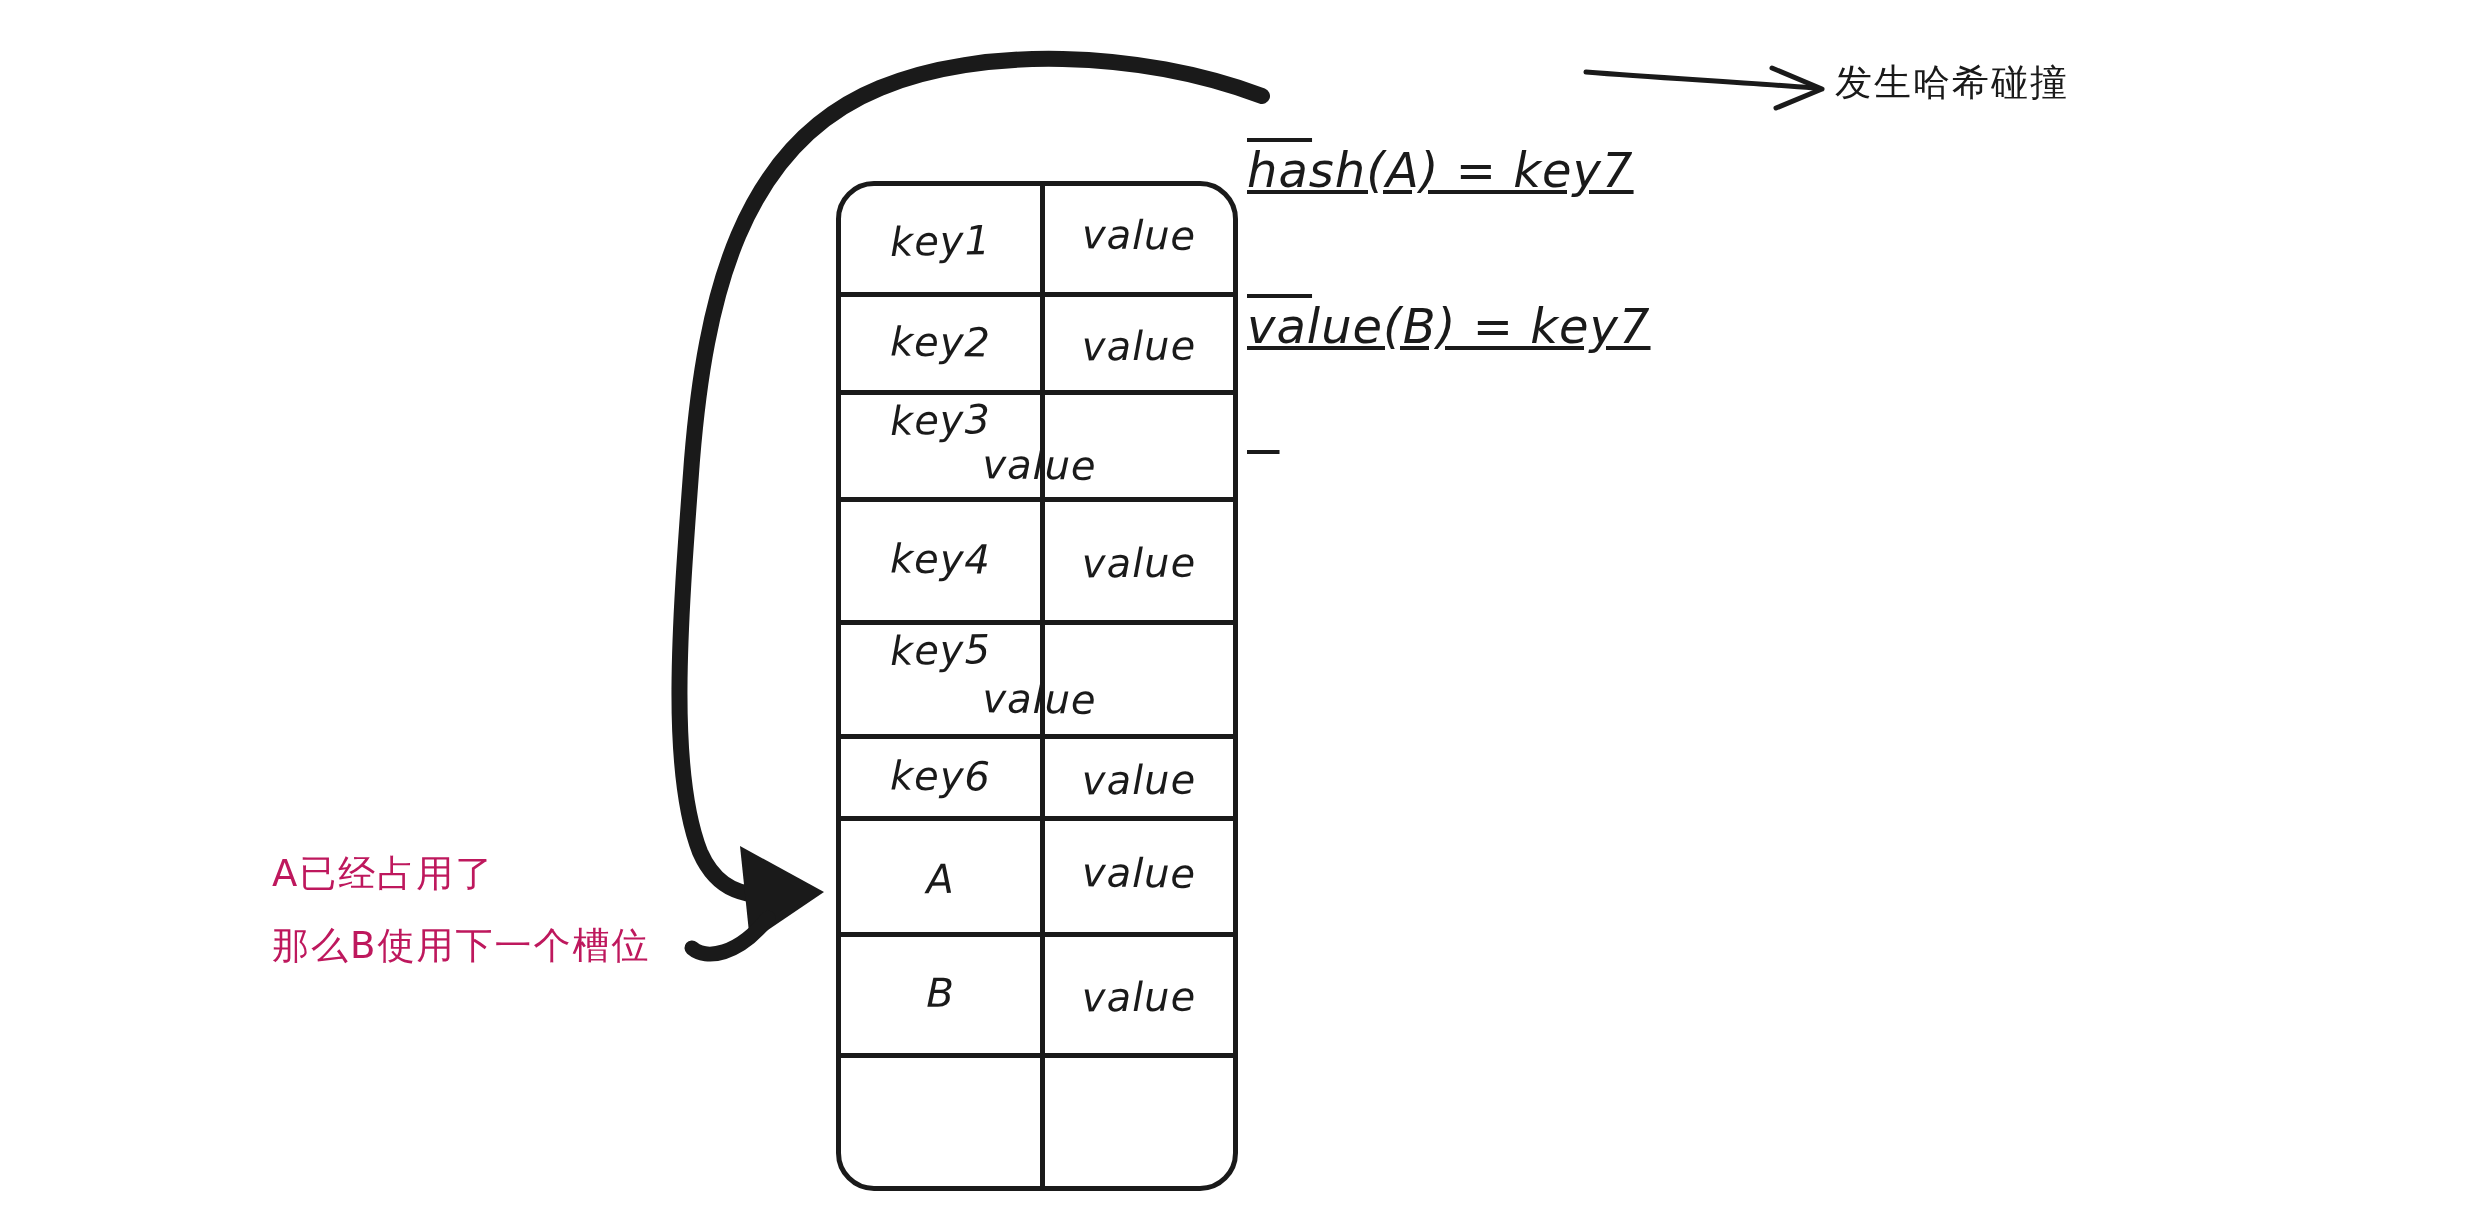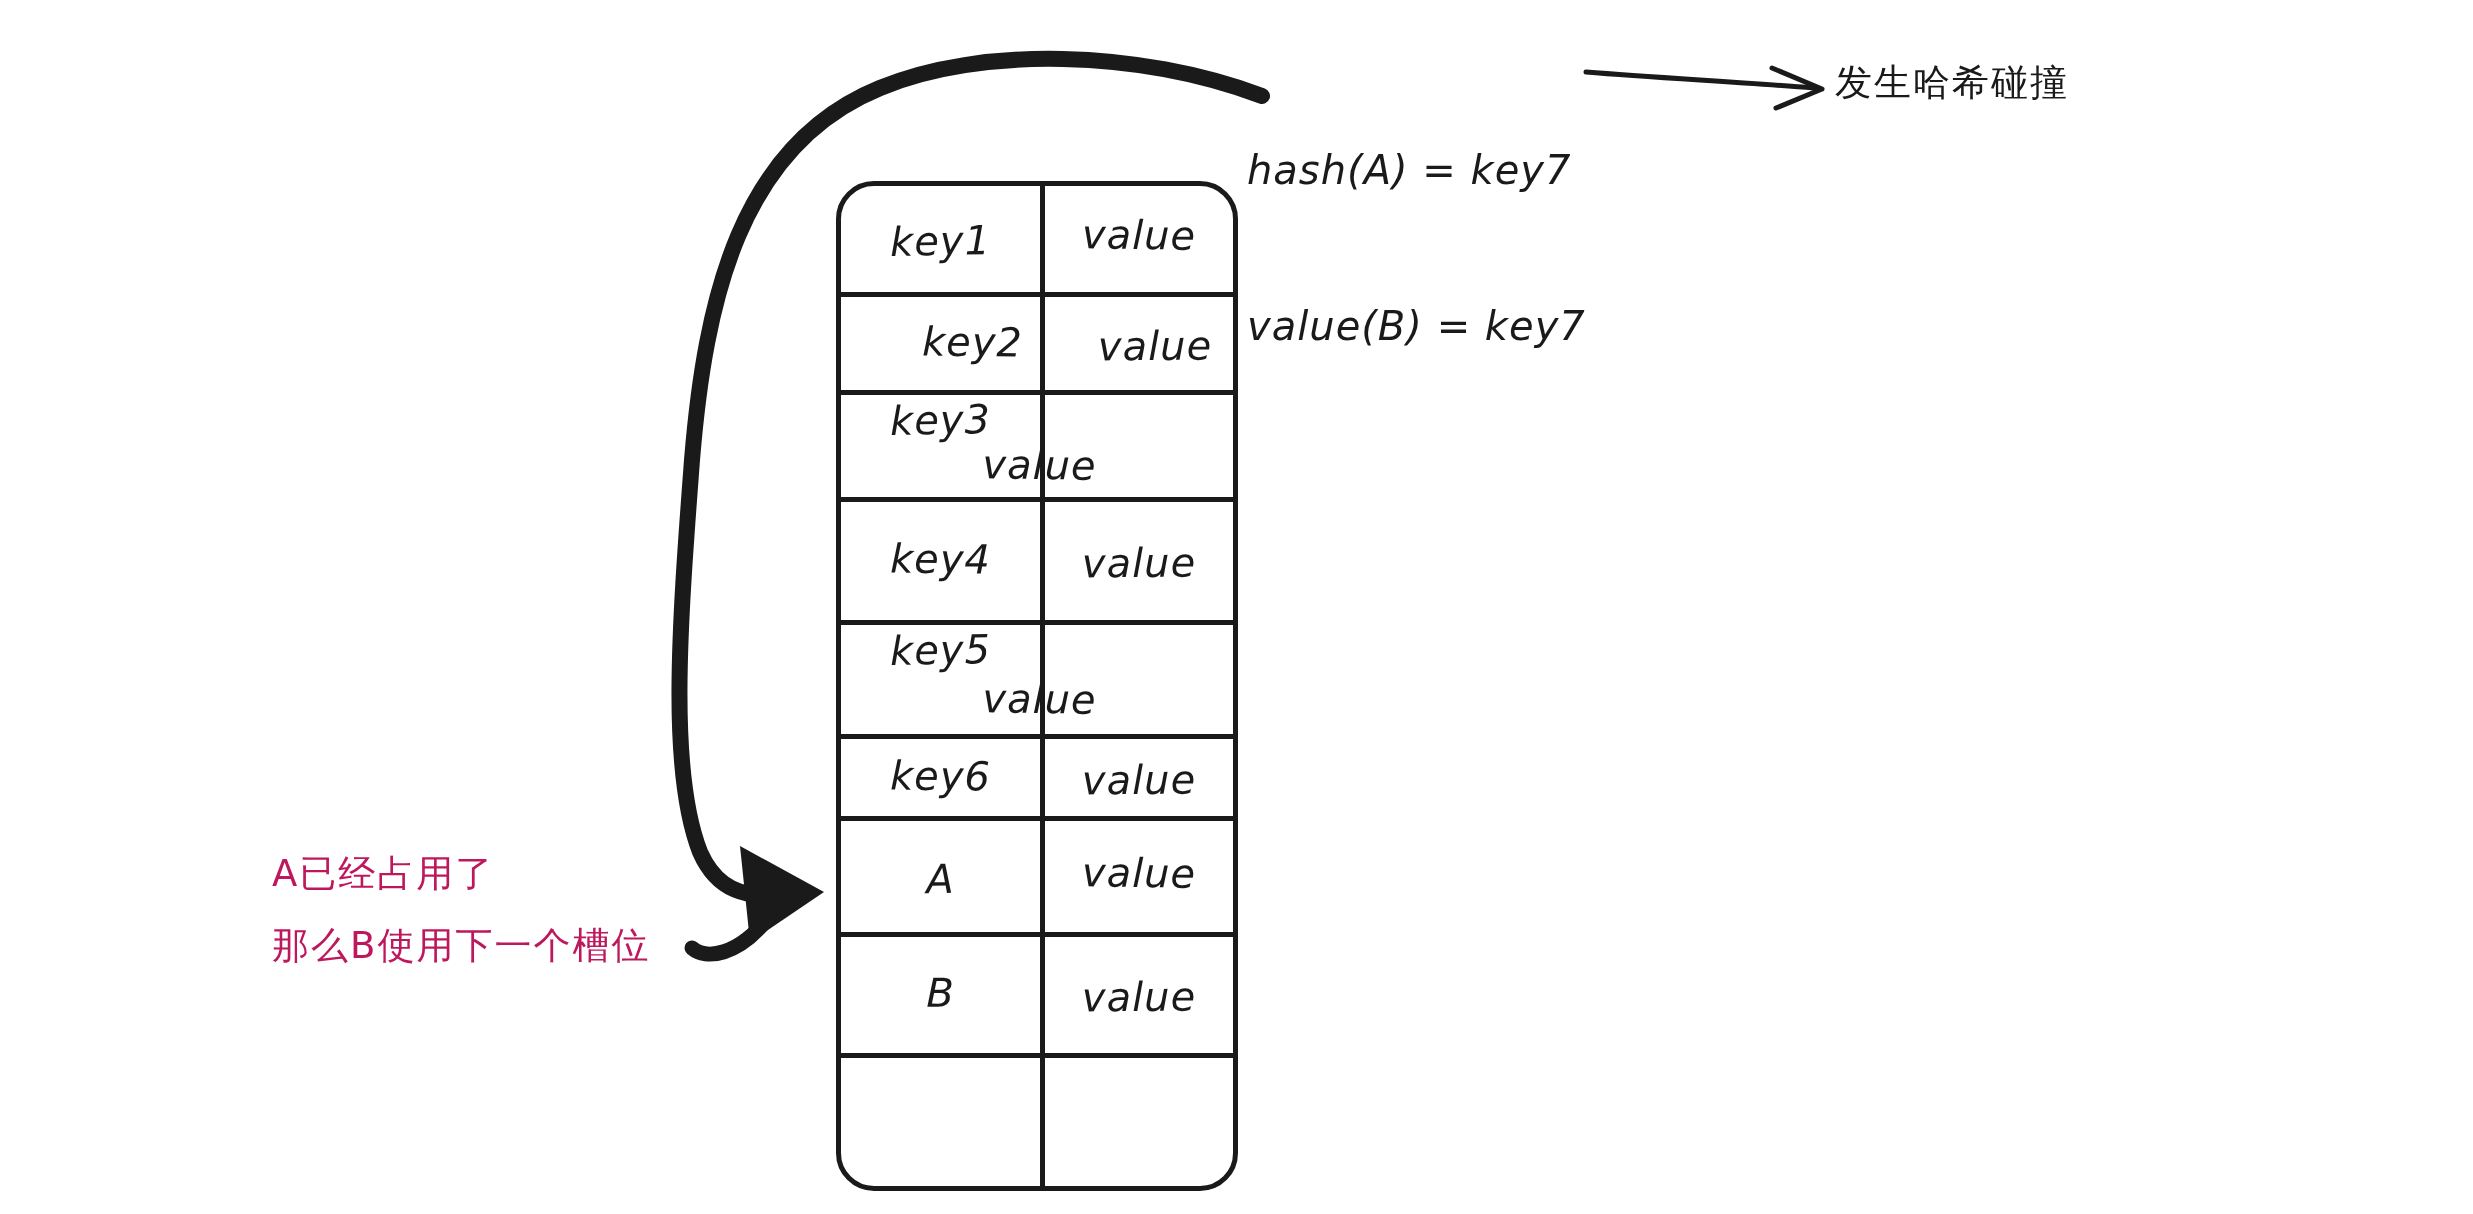--- a/index.html
+++ b/index.html
@@ -12,22 +12,23 @@
     color: #1a1a1a;
   }
   .stage { position: absolute; inset: 0; width: 2473px; height: 1214px; }
 
   
   .hand { font-style: italic; letter-spacing: 1px; }
 
   
   .hash-block {
     position: absolute; left: 1247px; top: 40px;
-    font-size: 40px; line-height: 52px;
+    font-size: 48px; line-height: 52px;
     white-space: pre;
+    text-decoration: underline;
   }
 
   
   .collision-label {
     position: absolute; left: 1835px; top: 58px;
     font-size: 37px;
     letter-spacing: 2px;
   }
 
   
@@ -47,21 +48,21 @@
     border-radius: 38px;
     background: transparent;
   }
   .hash-table .vdivider {
     position: absolute; left: 199px; top: -4px; bottom: -4px;
     width: 5px; background: #1a1a1a;
   }
   .rows { position: absolute; inset: 0; display: flex; flex-direction: column; text-align: center; }
   .row { display: flex; border-bottom: 5px solid #1a1a1a; }
   .row:nth-child(1) { height: 111px; }
-  .row:nth-child(2) { height: 98px; padding-left: 32px; }
+  .row:nth-child(2) { height: 98px; }
   .row:nth-child(3) { height: 107px; flex-direction: column; }
   .row:nth-child(4) { height: 123px; }
   .row:nth-child(5) { height: 114px; flex-direction: column; }
   .row:nth-child(6) { height: 82px; }
   .row:nth-child(7) { height: 116px; }
   .row:nth-child(8) { height: 121px; }
   .row:nth-child(9) { height: 122px; border-bottom: none; }
   .cell {
     display: flex; align-items: center; justify-content: center;
     font-size: 40px;

